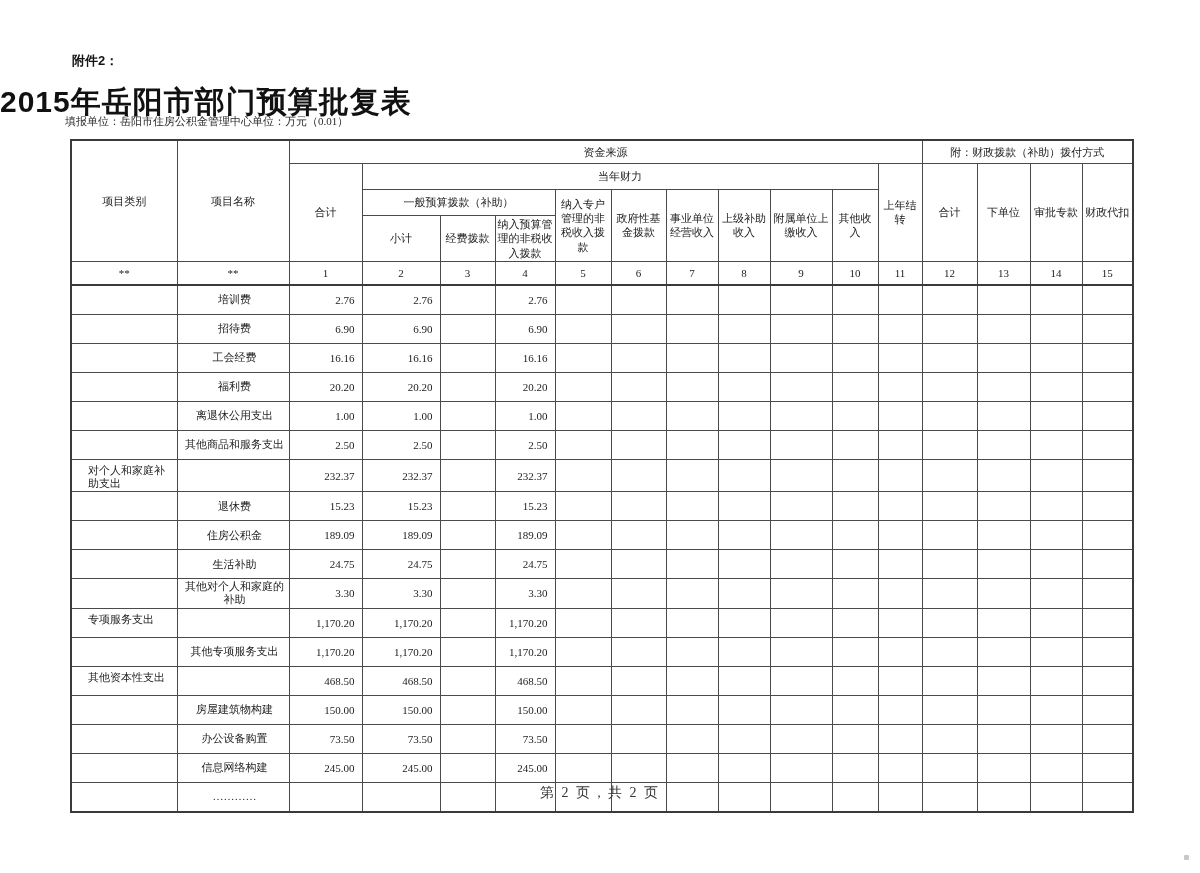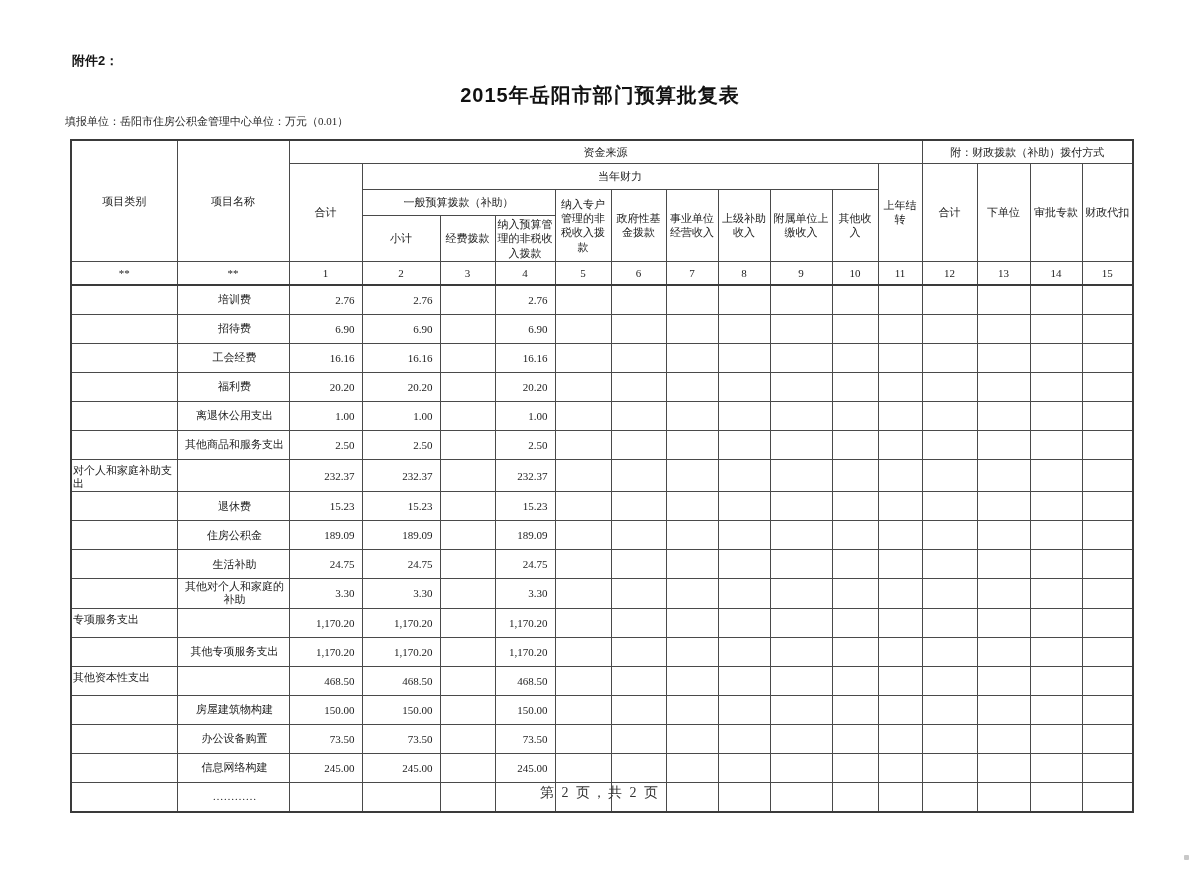--- a/index.html
+++ b/index.html
@@ -11,23 +11,23 @@
     color: #1c1c1c;
     overflow: hidden;
   }
   .attachment {
     position: absolute; left: 72px; top: 52px;
     font-family: "Liberation Sans", "DejaVu Sans", sans-serif;
     font-weight: bold; font-size: 13px; color: #151515;
   }
   .doc-title {
     position: absolute; left: 0; top: 82px; width: 1200px;
-    text-align: center;
+    text-align: left;
     font-family: "Liberation Sans", "DejaVu Sans", sans-serif;
-    font-weight: bold; font-size: 20px; letter-spacing: 1px; color: #111;
+    font-weight: bold; font-size: 30px; letter-spacing: 1px; color: #111;
   }
   .meta-row {
     position: absolute; left: 65px; top: 114px; width: 1075px;
     font-size: 11px; color: #2a2a2a;
     display: flex; justify-content: flex-start;
   }
   table.budget {
     position: absolute; left: 70px; top: 139px;
     border-collapse: collapse; table-layout: fixed;
     width: 1063px;
@@ -39,21 +39,21 @@
   table.budget { border: 2px solid #3a3a3a; }
   th {
     font-weight: normal; text-align: center; vertical-align: middle;
     padding: 1px 2px; line-height: 1.3; font-size: 11px;
   }
   tr.colnum-row td {
     text-align: center; height: 22px; padding: 0 2px;
     border-bottom: 2px solid #3a3a3a;
   }
   tbody.data td { height: 23px; padding: 1px 2px; vertical-align: middle; }
-  tbody.data td.cat { text-align: left; padding-left: 1px; line-height: 1.2; vertical-align: top; padding-top: 4px; }
+  tbody.data td.cat { text-align: left; padding-left: 16px; line-height: 1.2; vertical-align: top; padding-top: 4px; }
   tbody.data td.nm  { text-align: center; padding-left: 5px; line-height: 1.2; }
   tbody.data td.val { text-align: right; padding-right: 7px; }
   .page-footer {
     position: absolute; left: 0; top: 784px; width: 1200px;
     text-align: center; font-size: 14px; color: #333; letter-spacing: 2px;
   }
   .scan-speck {
     position: absolute; left: 1184px; top: 855px;
     width: 5px; height: 5px; background: #9a9a9a; opacity: .55;
     border-radius: 1px;

